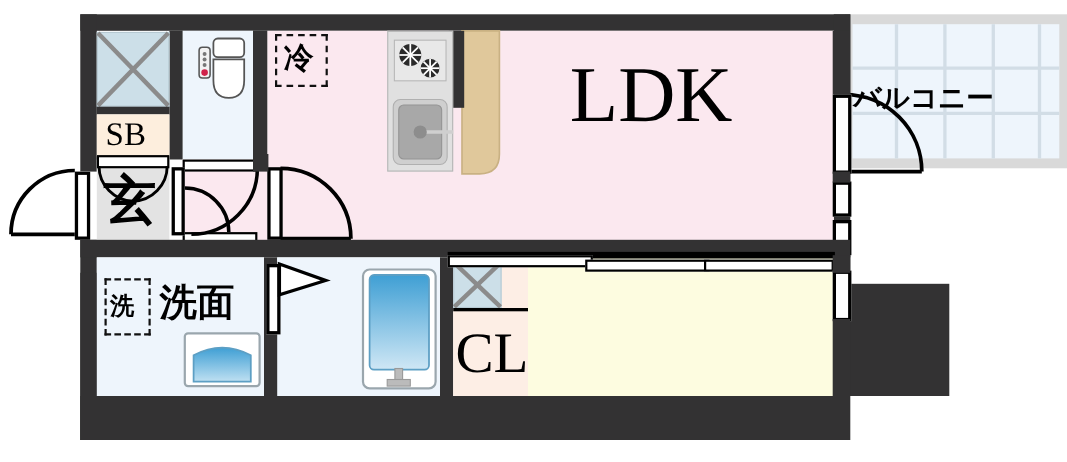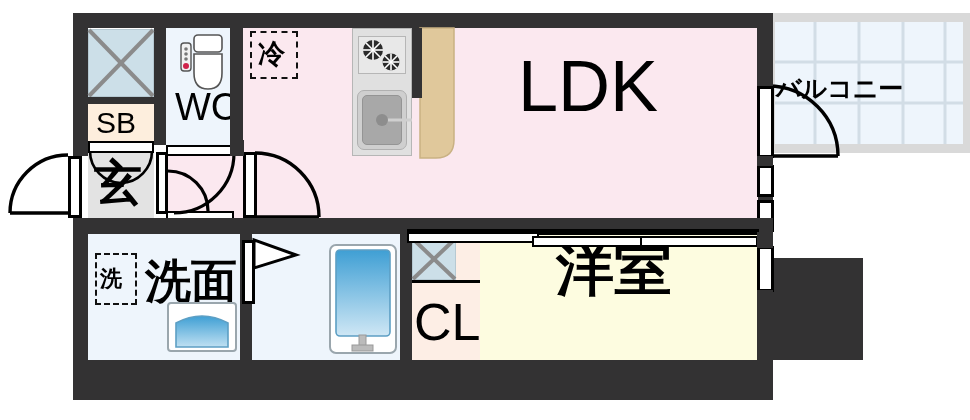--- a/index.html
+++ b/index.html
@@ -3,21 +3,21 @@
 <meta charset="utf-8">
 <style>
   html,body{margin:0;padding:0;background:#ffffff;}
   body{font-family:"Liberation Serif", serif;}
   #plan{position:relative;width:970px;height:420px;background:#ffffff;overflow:hidden;}
   .abs{position:absolute;}
   .wall{background:#333233;}
   .room{box-sizing:border-box;}
   .lbl{position:absolute;color:#000;line-height:1;white-space:nowrap;}
   .ja{font-family:"DejaVu Sans", sans-serif;font-weight:700;}
-  .serif{font-family:Liberation Sans, sans-serif;}
+  .serif{font-family:Liberation Serif, serif;}
   .thinline{background:#000;}
   .dashbox{box-sizing:border-box;border:2.5px dashed #111;}
   svg{display:block;overflow:visible;}
 </style>
 </head>
 <body>
 
 <div id="plan">
 
   <div class="abs" style="left:768px;top:13px;width:202px;height:140px;background:#d9d9d9;"></div>
@@ -95,21 +95,20 @@
     <rect x="18" y="2" width="28" height="17" rx="4" fill="#fff" stroke="#555" stroke-width="1.6"></rect>
     <path d="M 18 21 L 46 21 L 46 40 Q 46 56 32 56 Q 18 56 18 40 Z" fill="#fff" stroke="#555" stroke-width="1.6"></path>
     <rect x="5" y="10" width="10" height="28" rx="3" fill="#f2f2f2" stroke="#555" stroke-width="1.4"></rect>
     <g fill="#777">
         <circle cx="10" cy="16" r="1.8"></circle>
         <circle cx="10" cy="21" r="1.8"></circle>
         <circle cx="10" cy="26" r="1.8"></circle>
       </g>
     <circle cx="10" cy="33" r="3" fill="#d0224a"></circle>
   </svg>
-  <div class="lbl serif" style="left:175px;top:88px;font-size:38px;">WC</div>
   <div class="abs wall" style="left:230px;top:28px;width:13px;height:117px;"></div>
   <div class="abs wall" style="left:154px;top:28px;width:12px;height:117px;"></div>
 
   <div class="abs" style="left:88px;top:29px;width:66px;height:68px;background:#ccdfe8;border:1px solid #b6c9d2;box-sizing:border-box;"></div>
   <svg class="abs" style="left:88px;top:29px;" width="66" height="68">
     <line x1="1" y1="1" x2="65" y2="67" stroke="#8b8b8b" stroke-width="4"></line>
     <line x1="65" y1="1" x2="1" y2="67" stroke="#8b8b8b" stroke-width="4"></line>
   </svg>
   <div class="abs wall" style="left:88px;top:97px;width:66px;height:7px;"></div>
   <div class="abs" style="left:88px;top:104px;width:66px;height:38px;background:#fdeedd;"></div>
@@ -144,21 +143,21 @@
     <path d="M 0 1 A 64 64 0 0 1 64 65" stroke="#000" stroke-width="3.4" fill="none"></path>
     <line x1="0" y1="65" x2="64" y2="65" stroke="#000" stroke-width="3.4"></line>
   </svg>
   <div class="abs wall" style="left:230px;top:140px;width:14px;height:16px;"></div>
 
   <div class="abs wall" style="left:73px;top:218px;width:700px;height:16px;"></div>
 
   <div class="abs room" style="left:88px;top:234px;width:152px;height:126px;background:#eef5fc;"></div>
   <div class="abs dashbox" style="left:95px;top:253px;width:42px;height:52px;background:#eef5fc;"></div>
   <div class="lbl ja" style="left:100px;top:268px;font-size:22px;">洗</div>
-  <div class="lbl ja" style="left:145px;top:258px;font-size:46px;">洗面</div>
+  <div class="lbl ja" style="left:145px;top:258px;font-size:34px;">洗面</div>
   <svg class="abs" style="left:168px;top:303px;" width="68" height="50">
     <rect x="0" y="0" width="68" height="48" rx="3" fill="#fff" stroke="#9aa6ad" stroke-width="2"></rect>
     <path d="M 8 44 L 8 20 Q 34 6 60 20 L 60 44 Z" fill="url(#tubgrad)" stroke="#5d9fc4" stroke-width="1.6"></path>
     <defs>
       <linearGradient id="tubgrad" x1="0" y1="0" x2="0" y2="1">
         <stop offset="0%" stop-color="#3f9fd4"></stop>
           <stop offset="100%" stop-color="#bfe0f2"></stop>
       </linearGradient>
     </defs>
   </svg>
@@ -196,21 +195,20 @@
 
   <div class="abs" style="left:480px;top:238px;width:13px;height:118px;background:#fff;border:3px solid #000;box-sizing:border-box;"></div>
   <svg class="abs" style="left:492px;top:240px;" width="44" height="30">
     <path d="M 0 0 L 42 15 L 0 28 Z" fill="#fff" stroke="#000" stroke-width="3"></path>
   </svg>
   <svg class="abs" style="left:492px;top:310px;" width="44" height="30">
     <path d="M 0 0 L 42 15 L 0 28 Z" fill="#fff" stroke="#000" stroke-width="3"></path>
   </svg>
 
   <div class="abs room" style="left:480px;top:234px;width:278px;height:126px;background:#fdfce0;"></div>
-  <div class="lbl ja" style="left:556px;top:240px;font-size:58px;">洋室</div>
 
   <div class="abs" style="left:407px;top:229px;width:352px;height:6px;background:#000;"></div>
   <div class="abs" style="left:407px;top:232px;width:132px;height:11px;background:#fff;border:2.5px solid #000;box-sizing:border-box;"></div>
   <div class="abs" style="left:532px;top:236px;width:113px;height:11px;background:#fff;border:2.5px solid #000;box-sizing:border-box;"></div>
   <div class="abs" style="left:640px;top:236px;width:118px;height:11px;background:#fff;border:2.5px solid #000;box-sizing:border-box;"></div>
 
   <div class="abs" style="left:757px;top:246px;width:17px;height:46px;background:#fff;border:3px solid #000;box-sizing:border-box;"></div>
 
   <div class="abs wall" style="left:757px;top:28px;width:16px;height:58px;"></div>
   <div class="abs wall" style="left:757px;top:156px;width:16px;height:10px;"></div>

